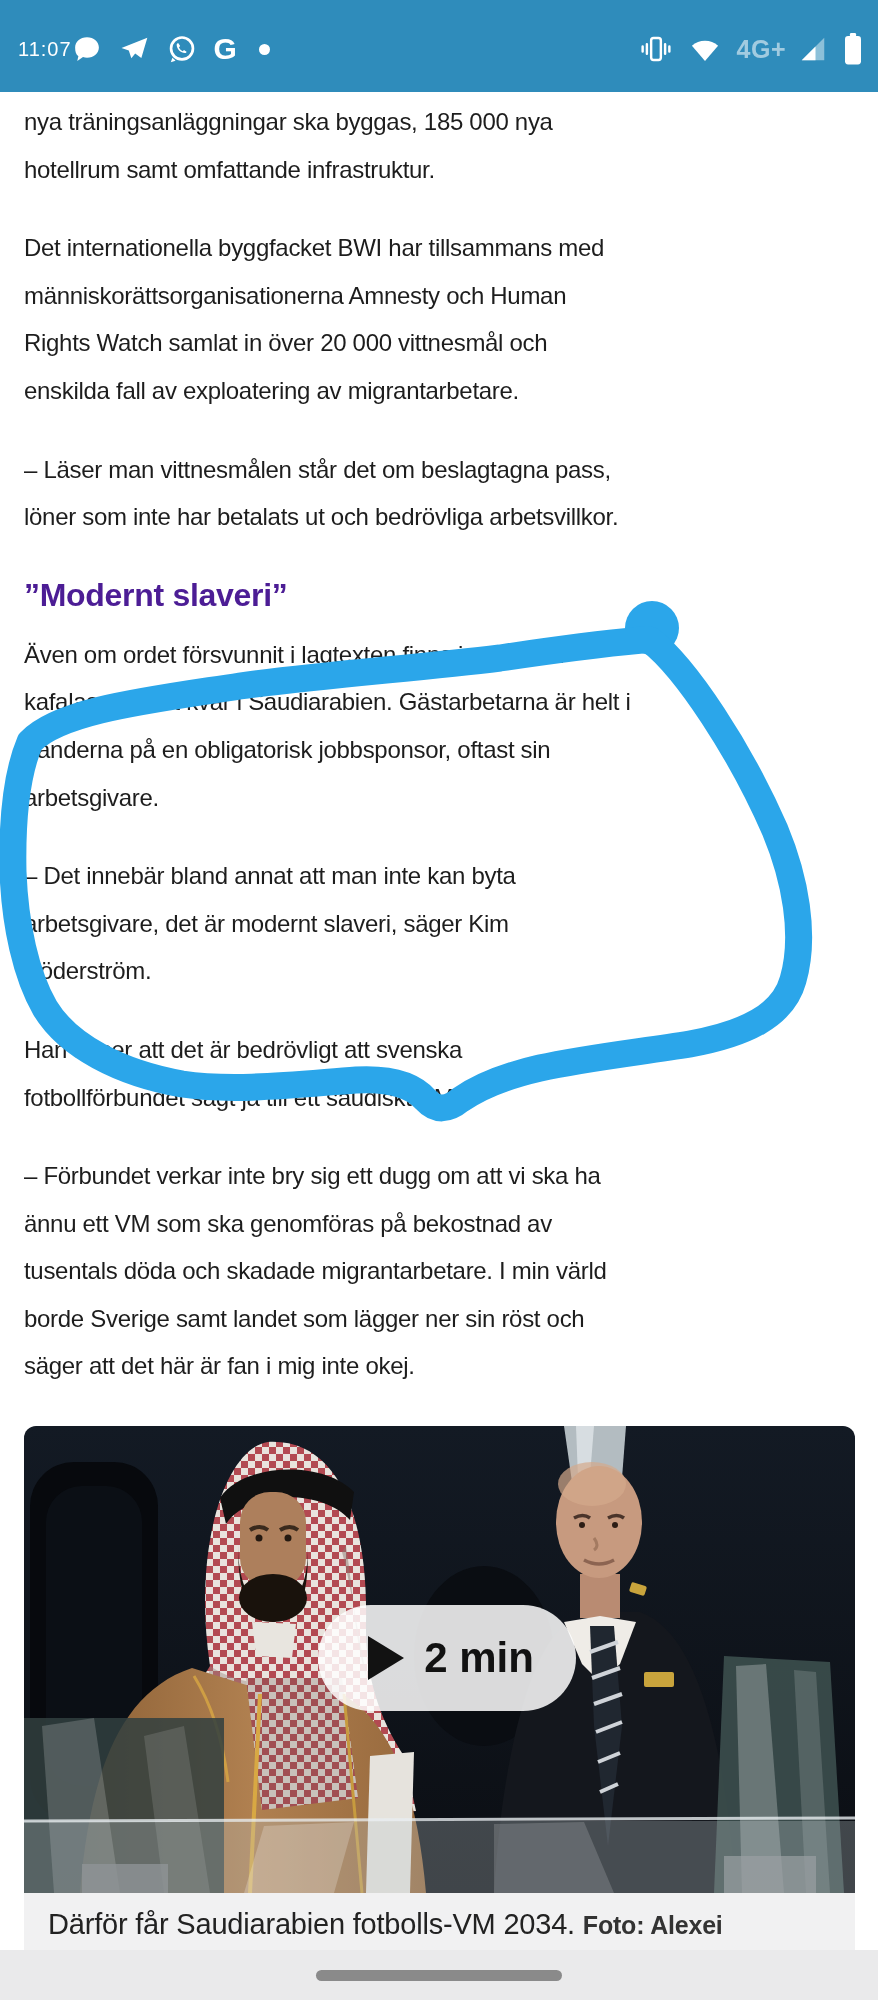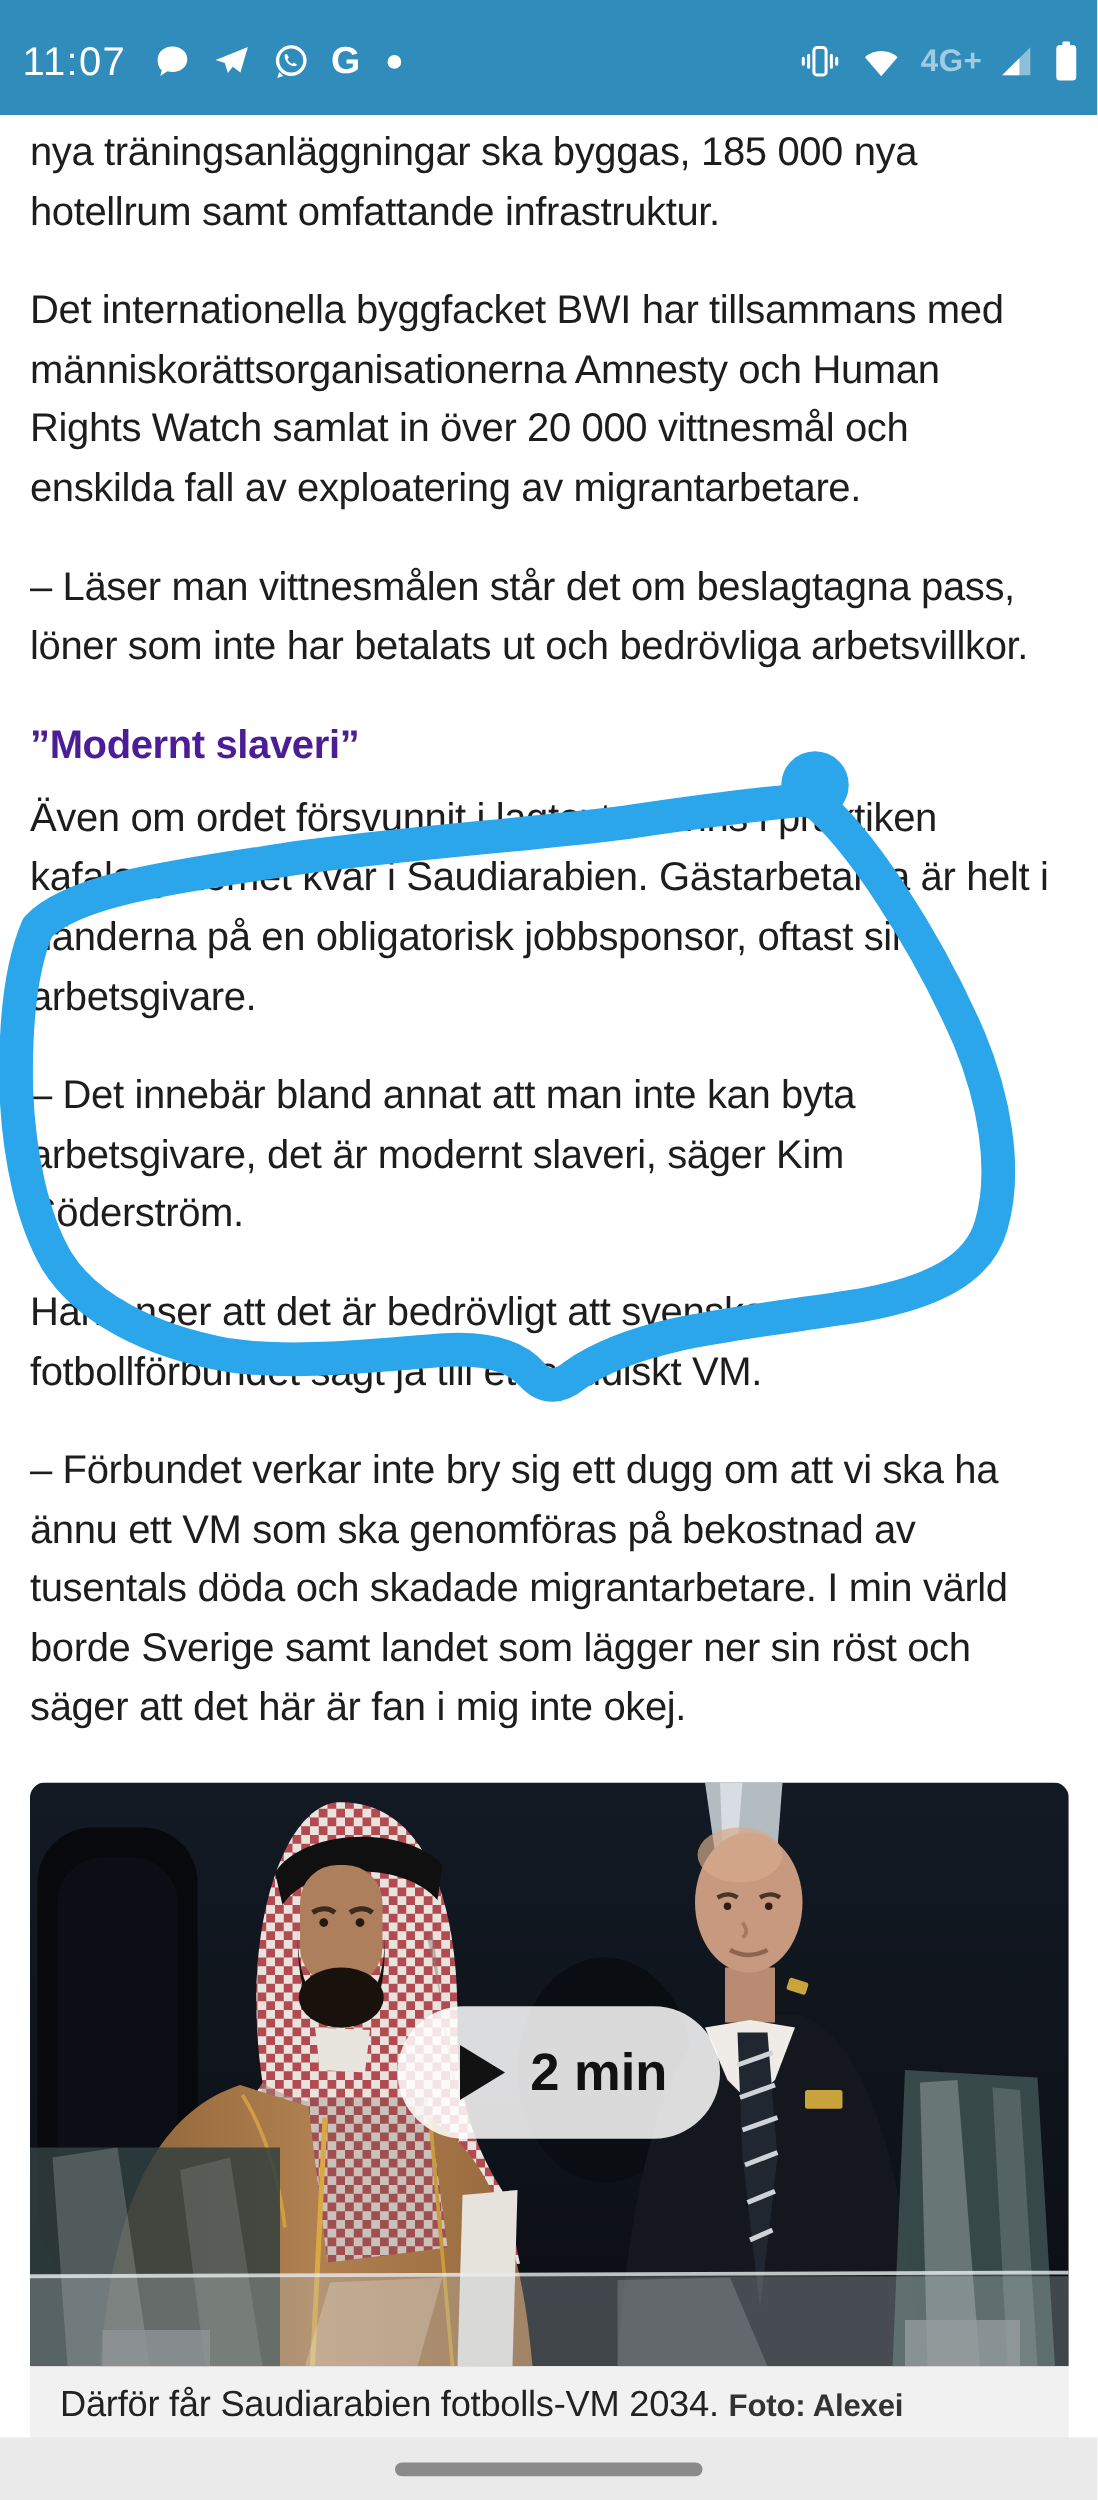--- a/index.html
+++ b/index.html
@@ -5,33 +5,33 @@
   html,body{margin:0;padding:0;}
   body{
     width:878px;height:2000px;position:relative;background:#ffffff;
     font-family:"Liberation Sans", sans-serif;overflow:hidden;
   }
   
   .status{
     position:absolute;top:0;left:0;width:878px;height:92px;background:#2F8CBB;
     display:flex;align-items:center;box-sizing:border-box;padding:6px 16px 0 18px;color:#fff;
   }
-  .status .time{font-size:32px;letter-spacing:1px;margin-right:22px;}
+  .status .time{font-size:20px;letter-spacing:1px;}
   .sicon{display:inline-flex;align-items:center;justify-content:center;margin-right:16px;}
   .sicon svg{display:block;}
   .g-glyph{font-size:30px;font-weight:bold;color:#fff;line-height:1;}
   .notif-dot{width:11px;height:11px;border-radius:50%;background:#fff;margin-left:6px;}
   .right-cluster{margin-left:auto;display:flex;align-items:center;}
   .net-label{font-size:25px;color:rgba(255,255,255,0.55);font-weight:bold;margin-right:12px;letter-spacing:0.5px;}
   
   .article{
     position:absolute;top:92px;left:24px;width:831px;color:#1d1d1d;padding-top:6px;
   }
   .article p{
-    font-size:32px;line-height:47.6px;margin:0 0 31px 0;white-space:pre-line;letter-spacing:-0.3px;
+    font-size:24px;line-height:47.6px;margin:0 0 31px 0;white-space:pre-line;letter-spacing:-0.3px;
   }
   .article h2{
     font-size:32px;line-height:40px;margin:34px 0 16px 0;font-weight:bold;letter-spacing:-0.3px;color:#4c1d95;
   }
   
   .figure{position:relative;margin-top:36px;width:831px;}
   .photo{display:block;width:831px;height:467px;border-radius:12px 12px 0 0;}
   .play-pill{
     position:absolute;left:294px;top:179px;width:258px;height:106px;border-radius:53px;
     background:rgba(255,255,255,0.85);display:flex;align-items:center;justify-content:center;gap:20px;

